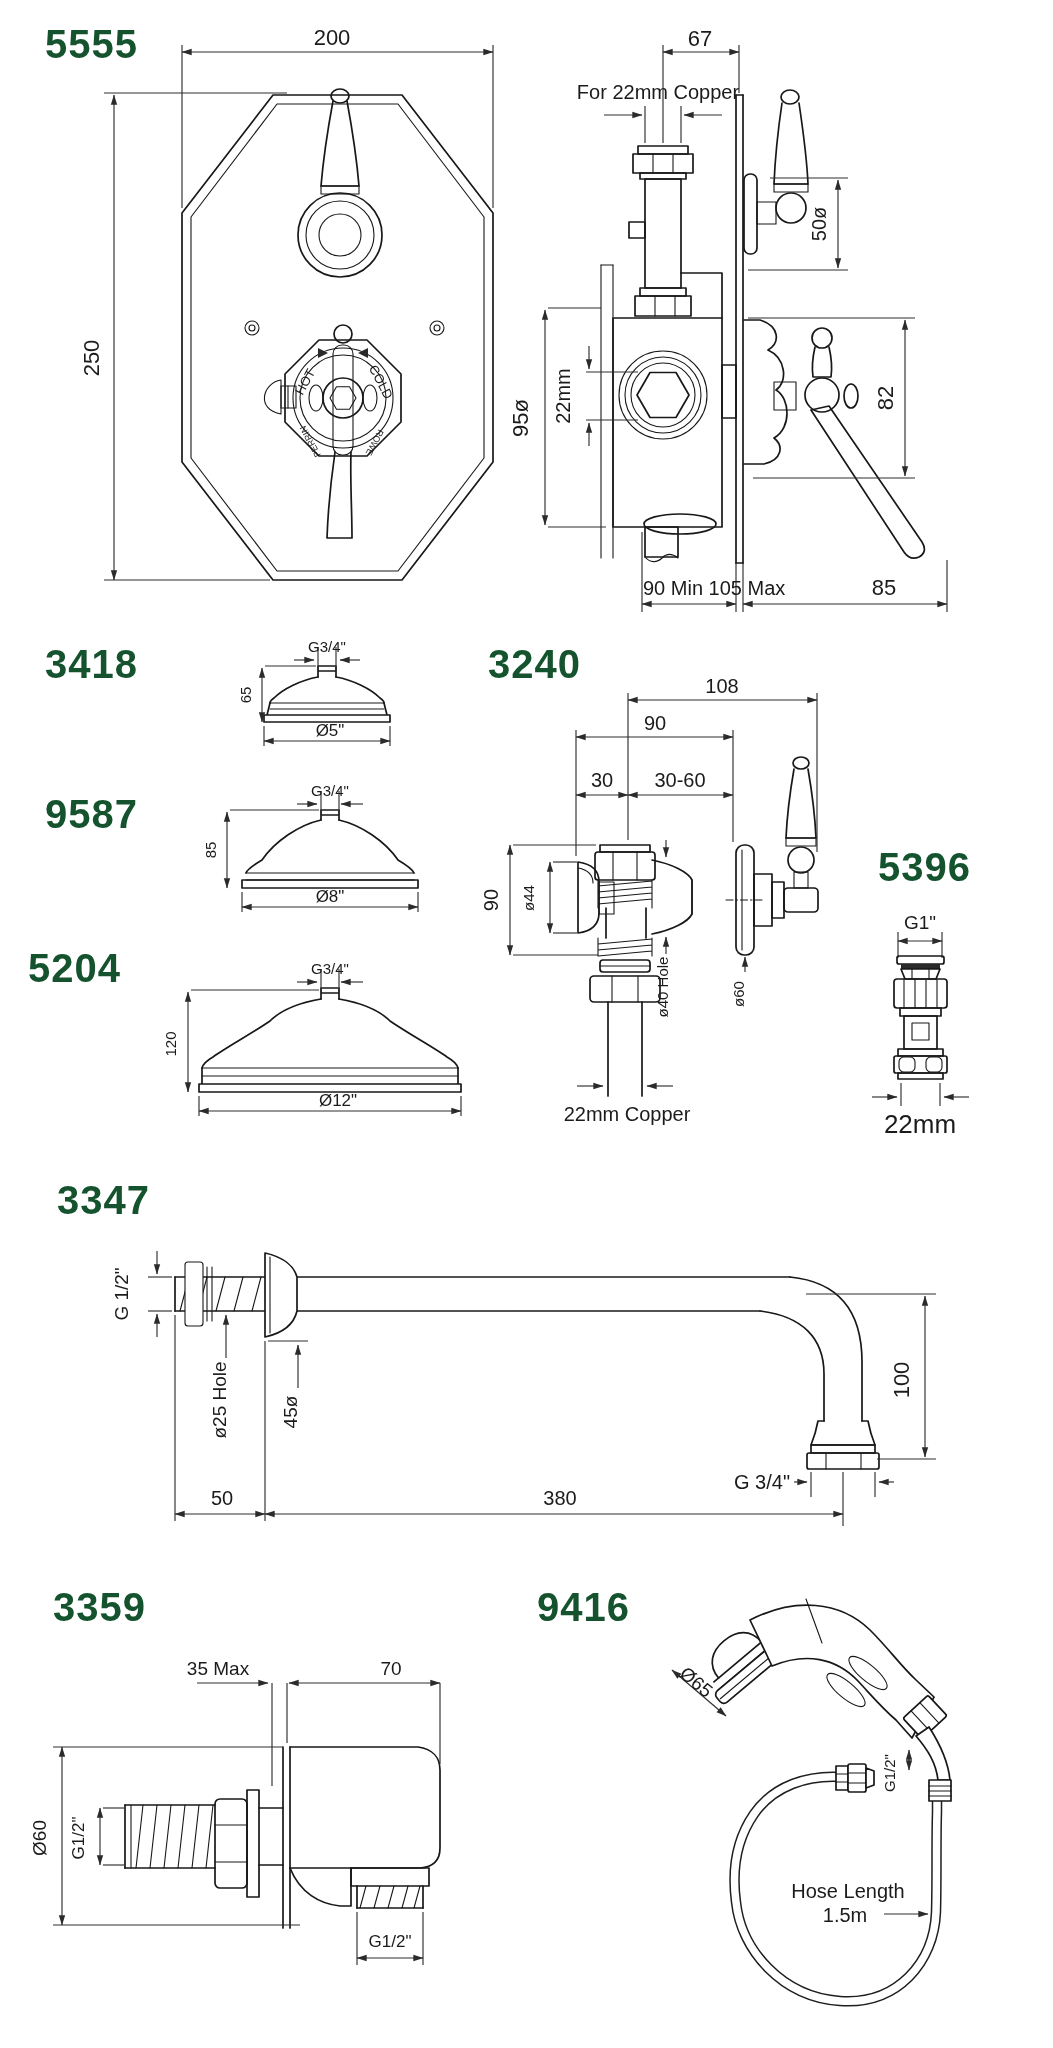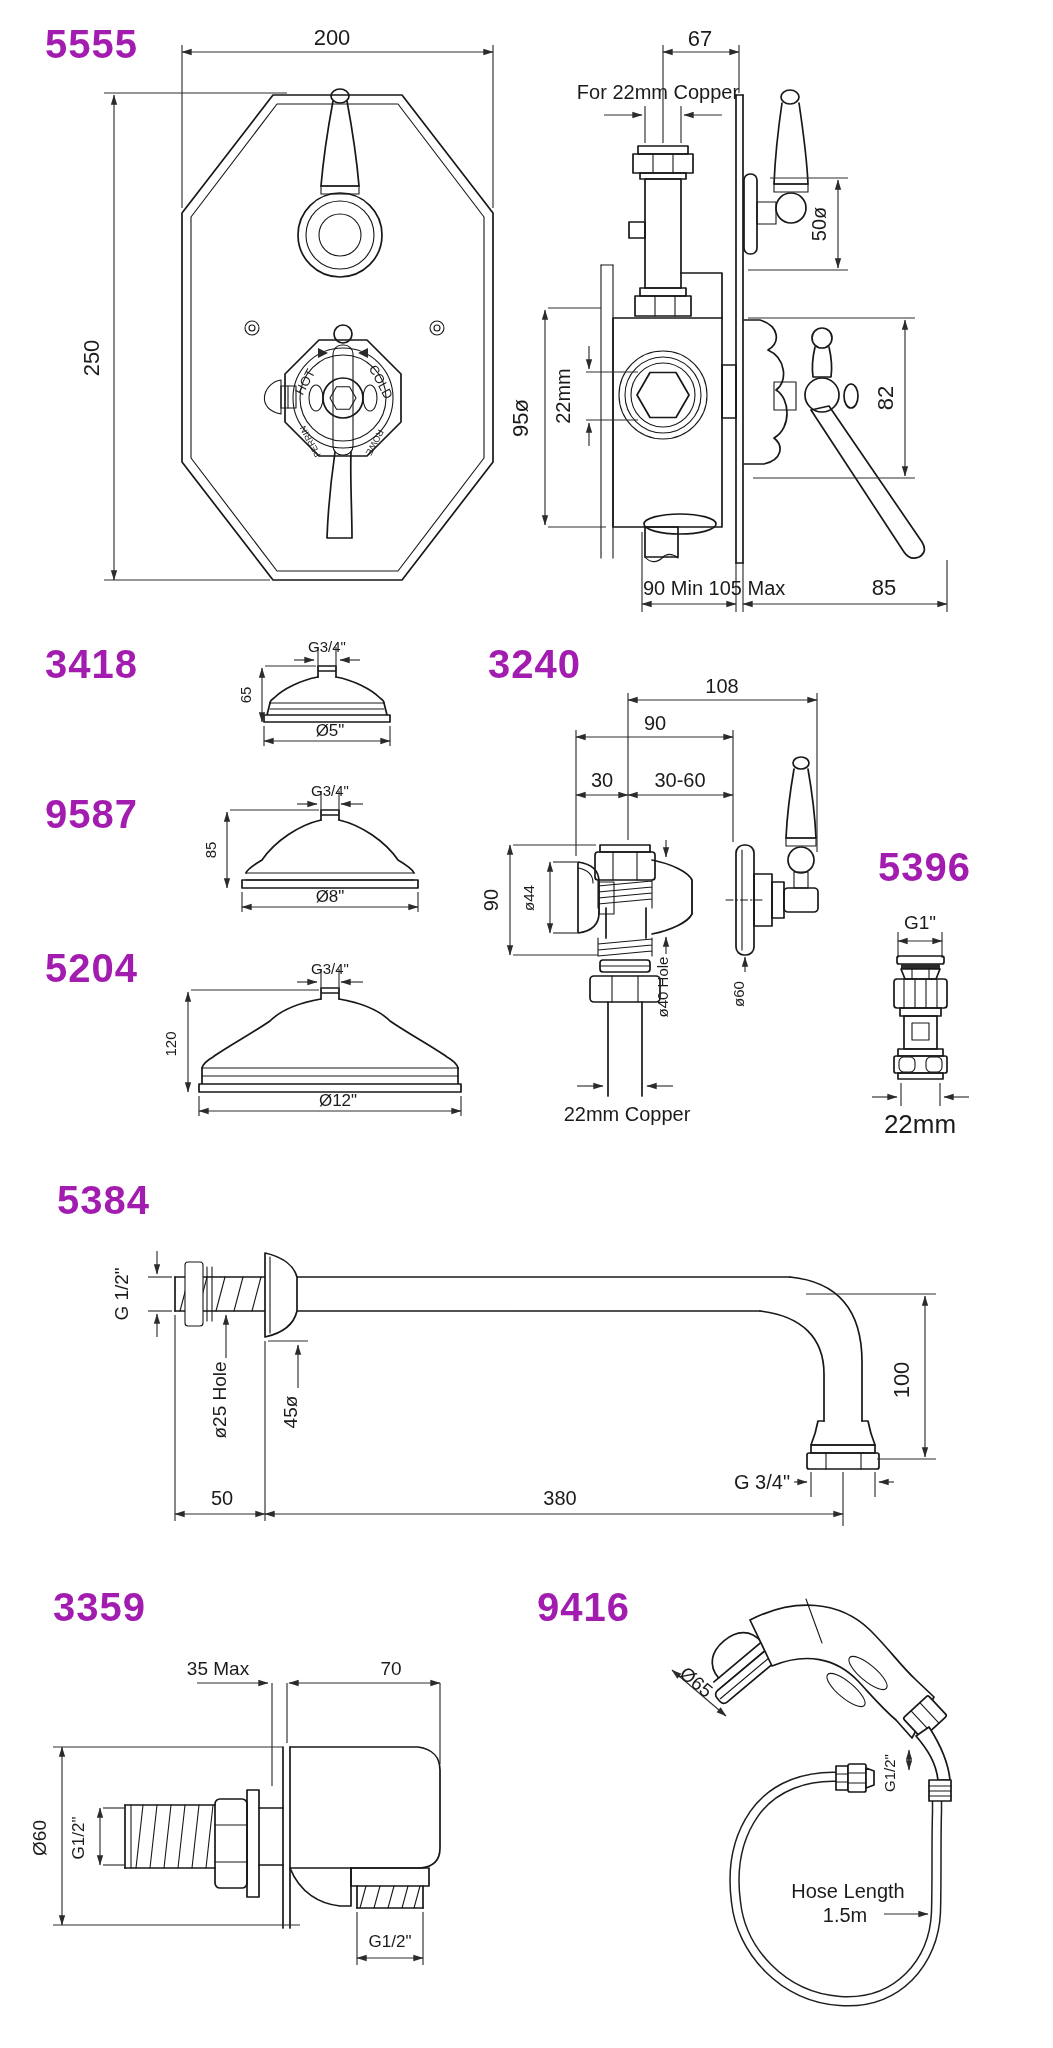--- a/index.html
+++ b/index.html
@@ -1,18 +1,18 @@
 <!DOCTYPE html>
 <html><head>
 <meta charset="utf-8">
 <style>
   html,body{margin:0;padding:0;background:#fff;}
   #canvas{position:relative;width:1053px;height:2048px;background:#ffffff;overflow:hidden;
           font-family:"Liberation Sans",sans-serif;}
-  .code{position:absolute;font:700 40px "Liberation Sans",sans-serif;color:#a21caf;letter-spacing:1px;}
+  .code{position:absolute;font:700 40px "Liberation Sans",sans-serif;color:#14532d;letter-spacing:1px;}
   svg{position:absolute;overflow:visible;}
   .ln{stroke:#181818;stroke-width:1.7;fill:none;stroke-linecap:round;stroke-linejoin:round;}
   .lw{stroke:#181818;stroke-width:1.1;fill:none;stroke-linecap:round;stroke-linejoin:round;}
   .dim{stroke:#2f2f2f;stroke-width:1.15;fill:none;}
   .fw{fill:#ffffff;}
   .fd{fill:#2a2a2a;stroke:none;}
   .t{font-family:"Liberation Sans",sans-serif;fill:#1b1b1b;}
   .s8{font-size:9px;}.s13{font-size:13px;}.s15{font-size:15px;}.s17{font-size:17px;}
   .s19{font-size:19px;}.s20{font-size:20px;}.s22{font-size:22px;}.s26{font-size:26px;}
 </style>
@@ -211,21 +211,21 @@
     <line class="dim" x1="227" y1="812" x2="227" y2="888" marker-start="url(#ah)" marker-end="url(#ah)"></line>
     <line class="dim" x1="242" y1="892" x2="242" y2="912"></line>
     <line class="dim" x1="418" y1="892" x2="418" y2="912"></line>
     <line class="dim" x1="242" y1="907" x2="418" y2="907" marker-start="url(#ah)" marker-end="url(#ah)"></line>
   </g>
   <text class="t s15" x="330" y="796" text-anchor="middle">G3/4"</text>
   <text class="t s15" transform="translate(216,850) rotate(-90)" text-anchor="middle">85</text>
   <text class="t s17" x="330" y="902" text-anchor="middle">Ø8"</text>
 </svg>
 
-<div class="code" style="left:45px;top:946px">5204</div>
+<div class="code" style="left:28px;top:946px">5204</div>
 <svg style="left:150px;top:948px" width="330" height="180" viewBox="150 948 330 180">
   <g>
     <path class="ln" d="M321,988 L339,988 M321,988 L321,999 M339,988 L339,999 M321,993 L339,993"></path>
     <path class="ln" d="M321,999 C298,1003 280,1011 270,1021 C251,1034 227,1047 213,1057 C206,1061 203,1064 202,1068"></path>
     <path class="ln" d="M339,999 C362,1003 380,1011 390,1021 C409,1034 433,1047 447,1057 C454,1061 457,1064 458,1068"></path>
     <path class="lw" d="M202,1068 H458 M202,1076 H458"></path>
     <path class="ln" d="M199,1084 H461 M199,1092 H461 M199,1084 V1092 M461,1084 V1092 M202,1084 L202,1068 M458,1084 L458,1068"></path>
   </g>
   <g>
     <line class="dim" x1="321" y1="969" x2="321" y2="992"></line>
@@ -343,21 +343,21 @@
     <rect class="ln" x="904" y="1016" width="33" height="33"></rect>
     <rect class="lw" x="912" y="1023" width="17" height="17"></rect>
     <rect class="ln" x="898" y="1049" width="45" height="7"></rect>
     <rect class="ln" x="894" y="1056" width="53" height="17" rx="2"></rect>
     <rect class="lw" x="899" y="1057" width="16" height="15" rx="5"></rect>
     <rect class="lw" x="926" y="1057" width="16" height="15" rx="5"></rect>
     <rect class="ln" x="898" y="1073" width="45" height="6"></rect>
   </g>
 </svg>
 
-<div class="code" style="left:57px;top:1178px">5384</div>
+<div class="code" style="left:57px;top:1178px">3347</div>
 <svg style="left:30px;top:1165px" width="1023" height="375" viewBox="30 1165 1023 375">
   <g>
     <line class="ln" x1="175" y1="1277" x2="790" y2="1277"></line>
     <line class="ln" x1="175" y1="1311" x2="760" y2="1311"></line>
     <line class="ln" x1="175" y1="1277" x2="175" y2="1311"></line>
     <path class="lw" d="M180,1311 L189,1277 M198,1311 L207,1277 M216,1311 L225,1277 M234,1311 L243,1277 M252,1311 L261,1277"></path>
     <rect class="lw fw" x="185" y="1262" width="18" height="64" rx="3"></rect>
     <line class="lw" x1="207" y1="1267" x2="207" y2="1321"></line>
     <line class="lw" x1="212" y1="1267" x2="212" y2="1321"></line>
     <path class="ln fw" d="M265,1253 C283,1257 294,1266 297,1277 L297,1311 C294,1324 283,1333 265,1337 Z"></path>

